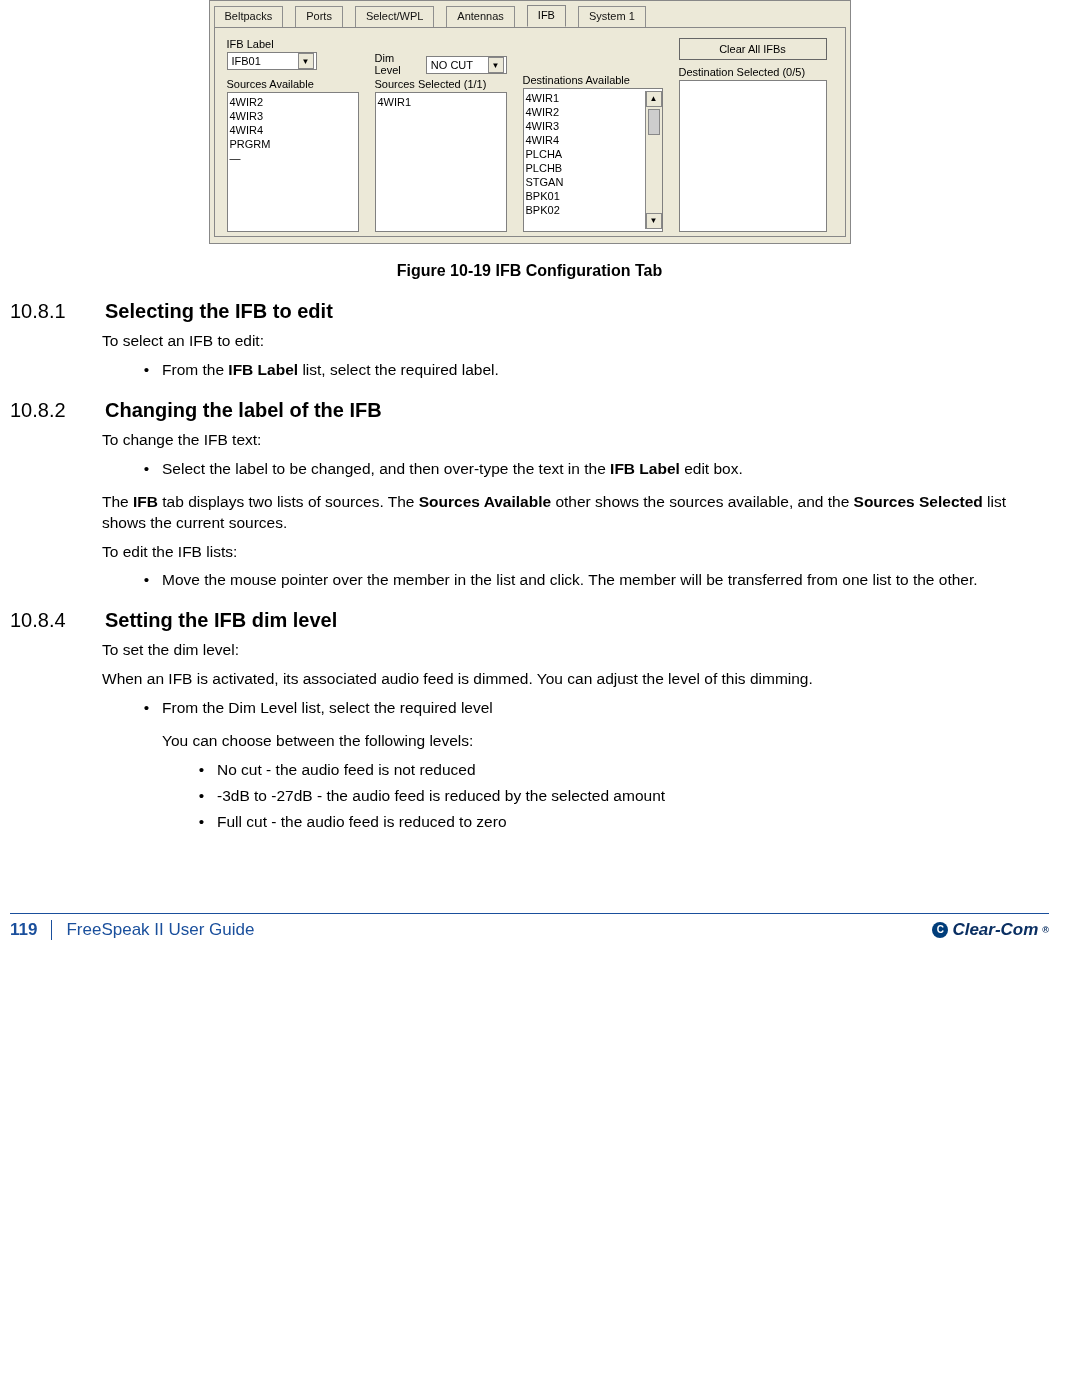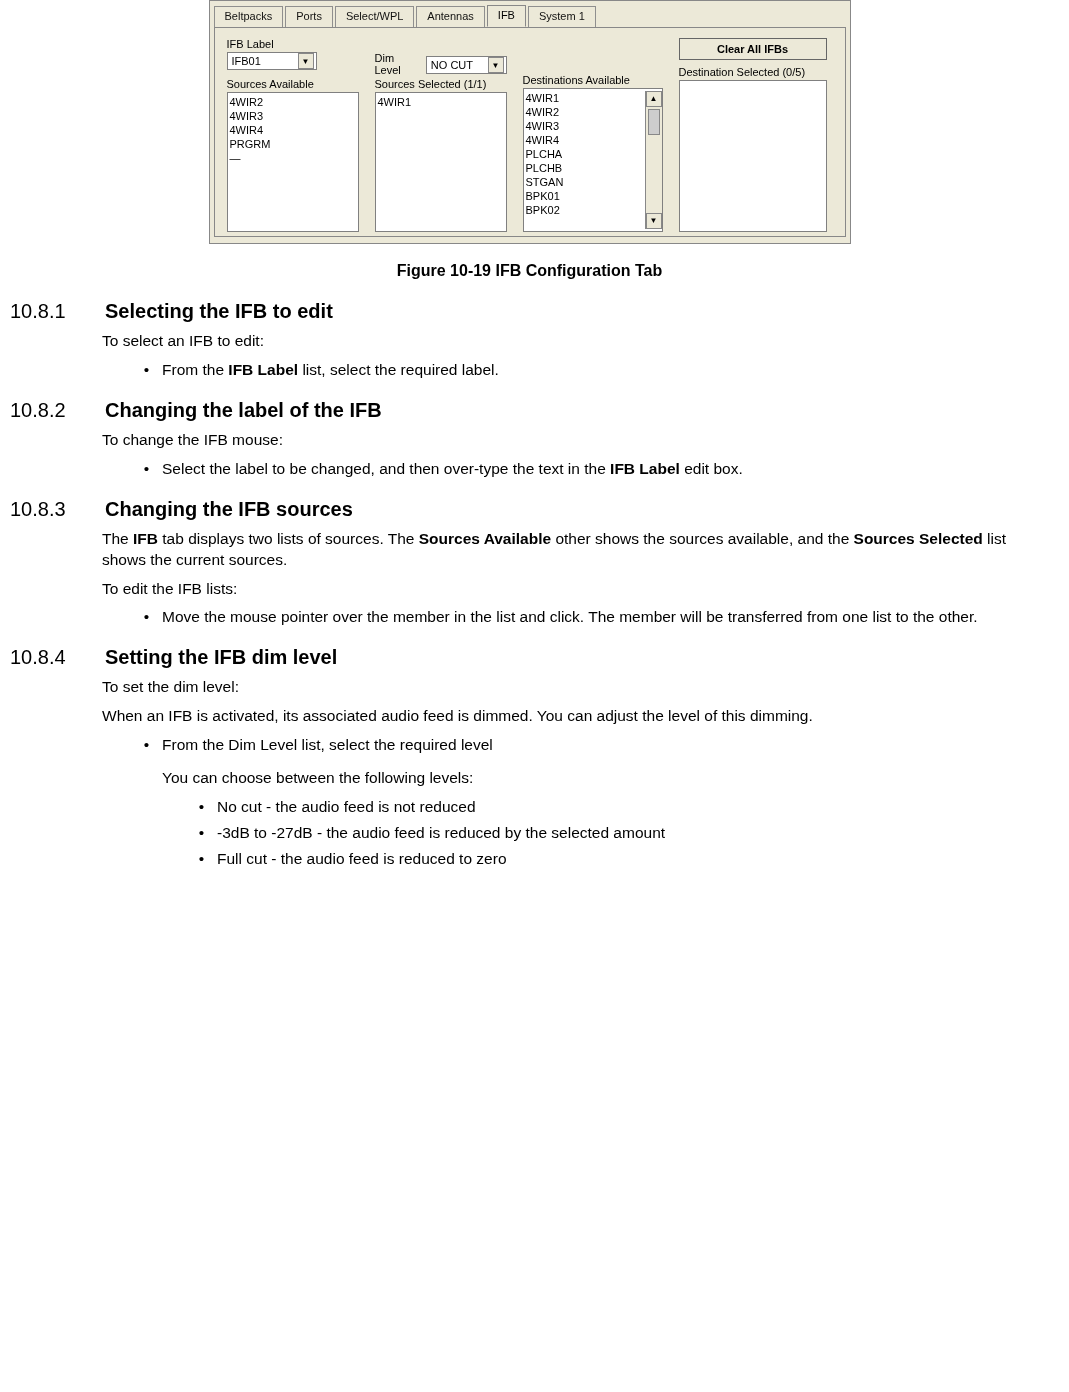--- a/index.html
+++ b/index.html
@@ -31,21 +31,21 @@
     display: flex;
     align-items: flex-end;
     padding: 4px 4px 0 4px;
     background: #ece9d8;
   }
   .tab {
     background: #ece9d8;
     border: 1px solid #888;
     border-bottom: none;
     padding: 2px 10px;
-    margin-right: 2px;
+    margin-right: 12px;
     position: relative;
     height: 16px;
     line-height: 14px;
   }
   .tab.active {
     background: #ece9d8;
     border-bottom: 1px solid #ece9d8;
     z-index: 2;
   }
   .tab.inactive {
@@ -117,21 +117,20 @@
     display:flex; align-items:center; justify-content:center;
     font-size:8px;
   }
   .sb-thumb { height: 24px; background:#cdcdcd; border:1px solid #888; margin:2px;}
   .btn {
     background:#ece9d8;
     padding: 2px 10px;
     border:1px solid #666;
     height: 22px;
     box-sizing:border-box;
-    font-weight:bold;
   }
 
   
   .caption {
     text-align: center;
     font-weight: bold;
     font-size: 16px;
     margin: 6px 0 20px 0;
   }
   .section {
@@ -279,32 +278,28 @@
         <span>From the </span><b>IFB Label</b><span> list, select the required label.</span>
       </li>
     </ul>
   </div>
 
   <div class="section">
     <div class="secnum">10.8.2</div>
     <div class="sectitle">Changing the label of the IFB</div>
   </div>
   <div class="body-indent">
-    <p>To change the IFB mouse:</p>
+    <p>To change the IFB text:</p>
     <ul class="bul">
       <li>
         <span>Select the label to be changed, and then over-type the text in the </span><b>IFB Label</b><span> edit box.</span>
       </li>
     </ul>
   </div>
 
-  <div class="section">
-    <div class="secnum">10.8.3</div>
-    <div class="sectitle">Changing the IFB sources</div>
-  </div>
   <div class="body-indent">
     <p>
       <span>The </span><b>IFB</b><span> tab displays two lists of sources. The </span><b>Sources Available</b><span> other shows the sources available, and the </span><b>Sources Selected</b><span> list shows the current sources.</span>
     </p>
     <p>To edit the IFB lists:</p>
     <ul class="bul">
       <li>Move the mouse pointer over the member in the list and click. The member will be transferred from one list to the other.</li>
     </ul>
   </div>
 
@@ -319,14 +314,25 @@
       <li>From the Dim Level list, select the required level</li>
     </ul>
     <p class="sub-after">You can choose between the following levels:</p>
     <ul class="bul lvl2">
       <li>No cut - the audio feed is not reduced</li>
       <li>-3dB to -27dB - the audio feed is reduced by the selected amount</li>
       <li>Full cut - the audio feed is reduced to zero</li>
     </ul>
   </div>
 
+  <div class="footer">
+    <div style="display:flex;align-items:center;">
+      <span class="page-num">119</span>
+      <span class="guide">FreeSpeak II User Guide</span>
+    </div>
+    <div class="brand">
+      <span class="brand-bullet">C</span>
+      <span>Clear-Com</span>
+        <span class="brand-r">®</span>
+    </div>
+  </div>
 
 </div>
 
 </body></html>

